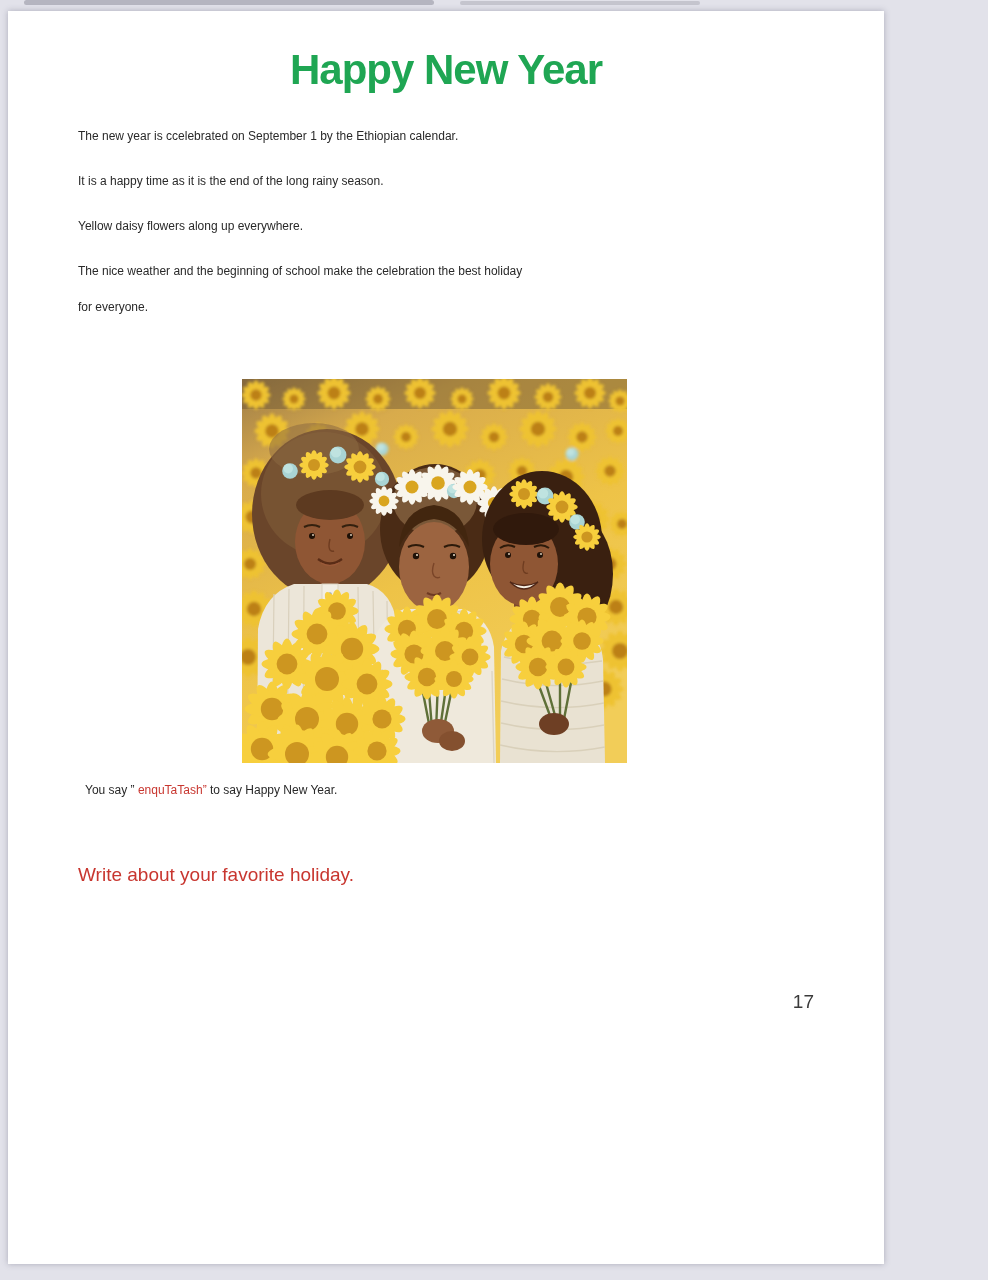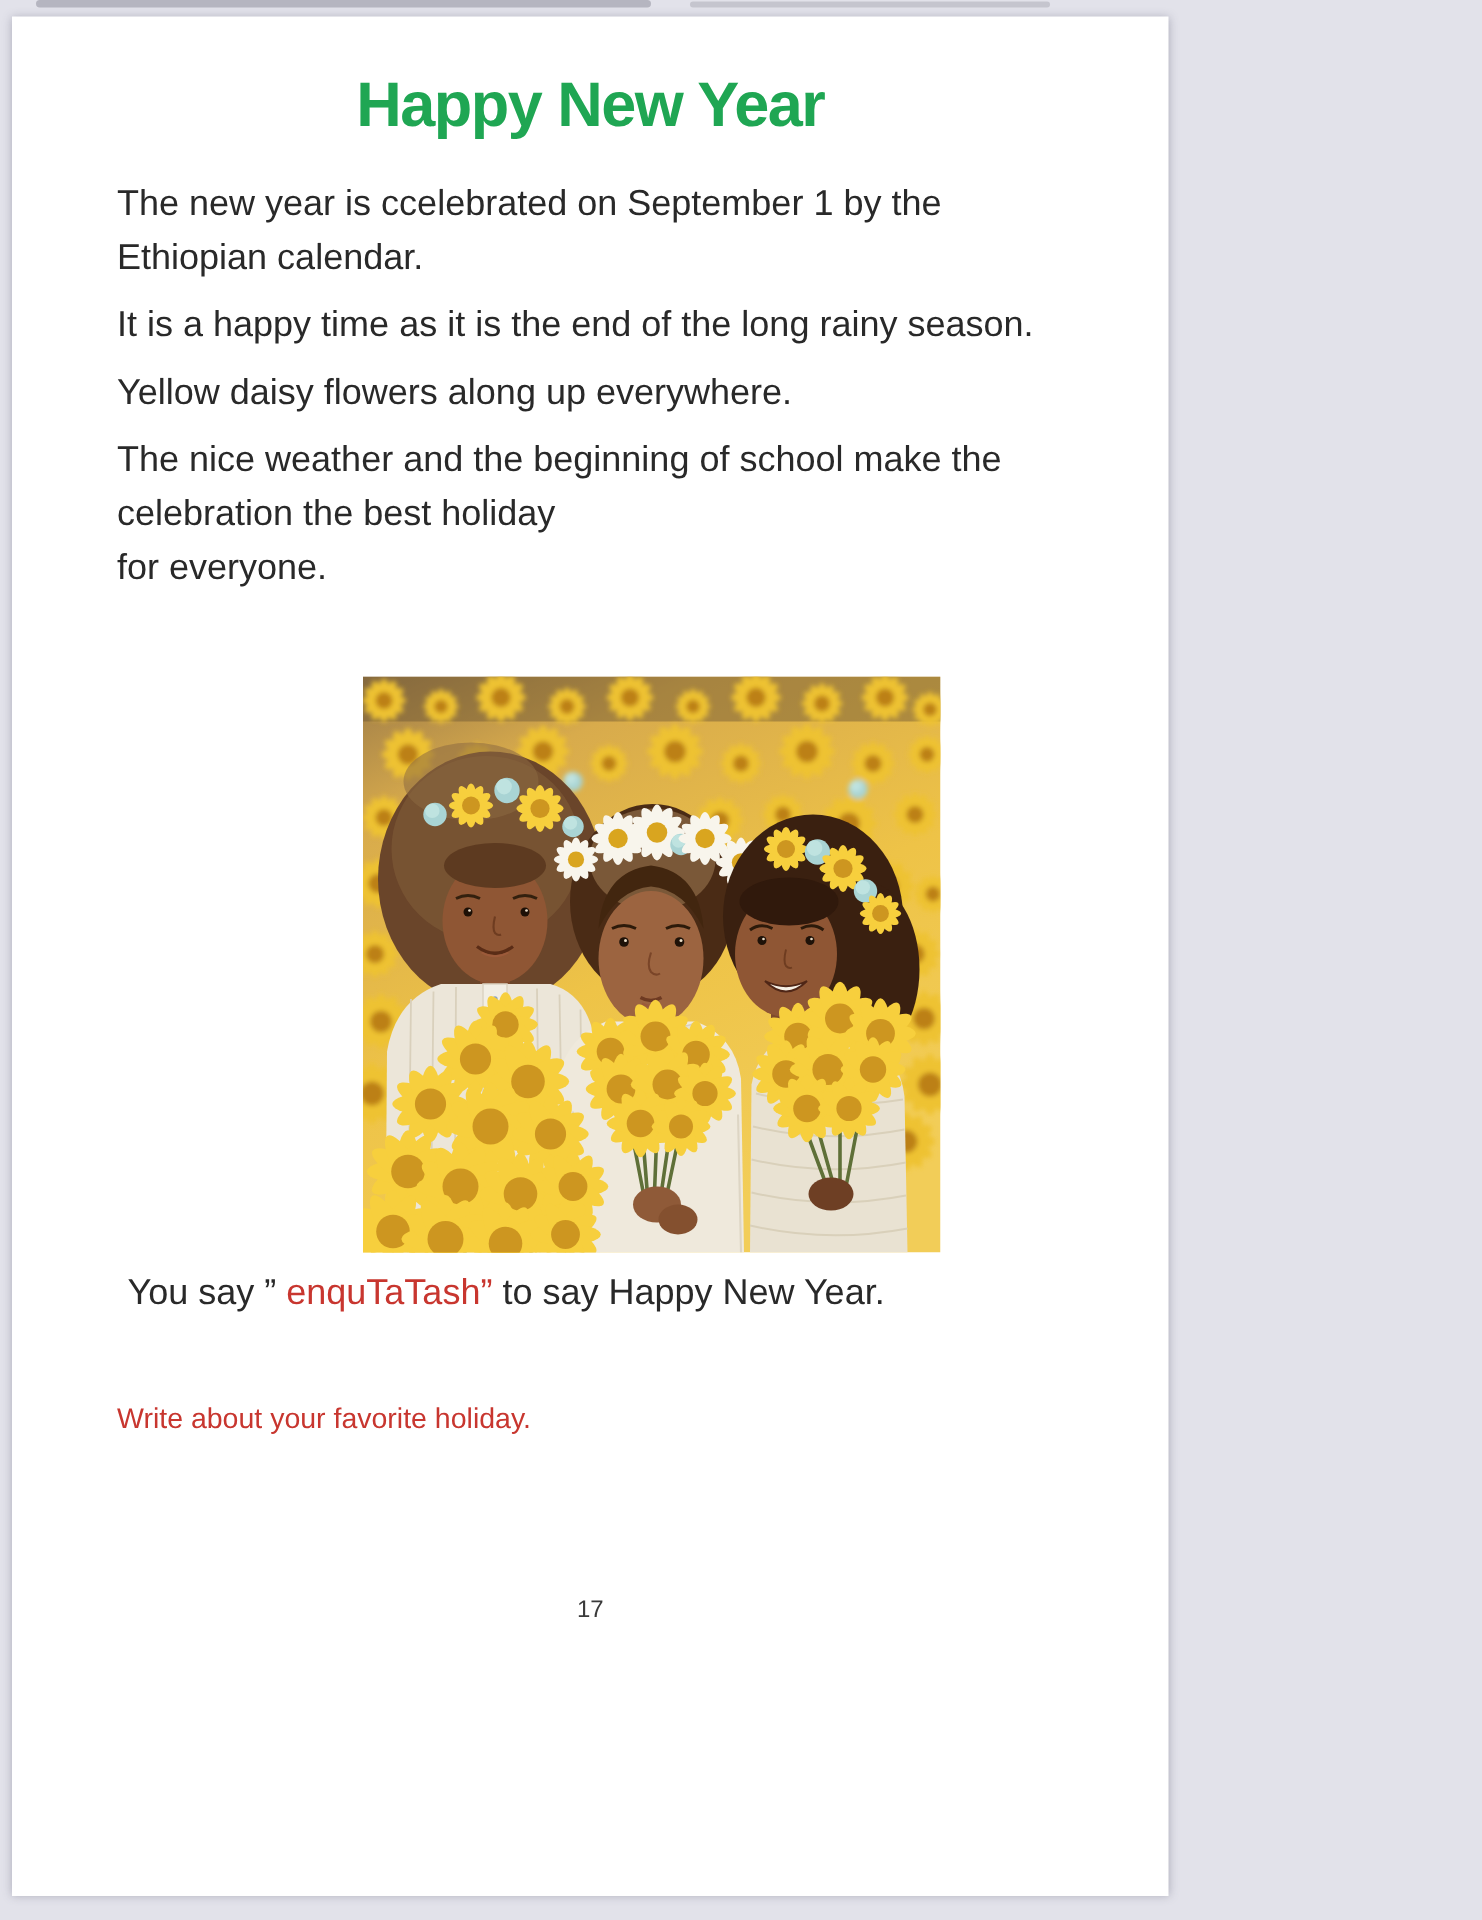--- a/index.html
+++ b/index.html
@@ -9,38 +9,38 @@
     font-family: "Liberation Sans", sans-serif;
     position: relative;
     overflow: hidden;
   }
   .scan-smudge {
     position: absolute; background: #90909c; border-radius: 3px;
   }
   .page {
     position: absolute;
     left: 8px; top: 11px;
-    width: 771px; height: 1253px;
+    width: 876px; height: 1253px;
     background: #ffffff;
     box-shadow: 0 0 6px rgba(70,70,95,0.35);
     box-sizing: border-box;
     padding: 0 70px;
     overflow: hidden;
   }
   h1.title {
     margin: 34px 0 0 0;
     text-align: center;
     font-size: 42px;
     line-height: 1.2;
     font-weight: bold;
     letter-spacing: -1px;
     color: var(--title_green, #1fa653);
   }
   p.body-par {
-    font-size: 24px;
+    font-size: 12px;
     line-height: 36px;
     color: #292929;
     margin: 0 0 9px 0;
     white-space: pre-line;
   }
   p.first-par { margin-top: 23px; }
   p.after-photo { margin-top: 60px; }
   p.indent { padding-left: 7px; }
   .highlight-red { color: var(--accent_red, #c8362f); }
   figure.photo {
@@ -52,22 +52,22 @@
   figure.photo svg { display: block; width: 385px; height: 384px; }
   p.prompt {
     margin: 49px 0 0 0;
     text-align: left;
     font-size: 19px;
     line-height: 36px;
     color: var(--accent_red, #c8362f);
   }
   .page-number {
     margin-top: 97px;
-    text-align: center;
-    font-size: 16px;
+    text-align: right;
+    font-size: 19px;
     line-height: 24px;
     color: #3a3a3a;
   }
 </style>
 </head>
 <body>
 
 <div class="scan-smudge" style="left:24px; top:0; width:410px; height:5px; opacity:.55;"></div>
 <div class="scan-smudge" style="left:460px; top:1px; width:240px; height:4px; opacity:.35;"></div>
 

